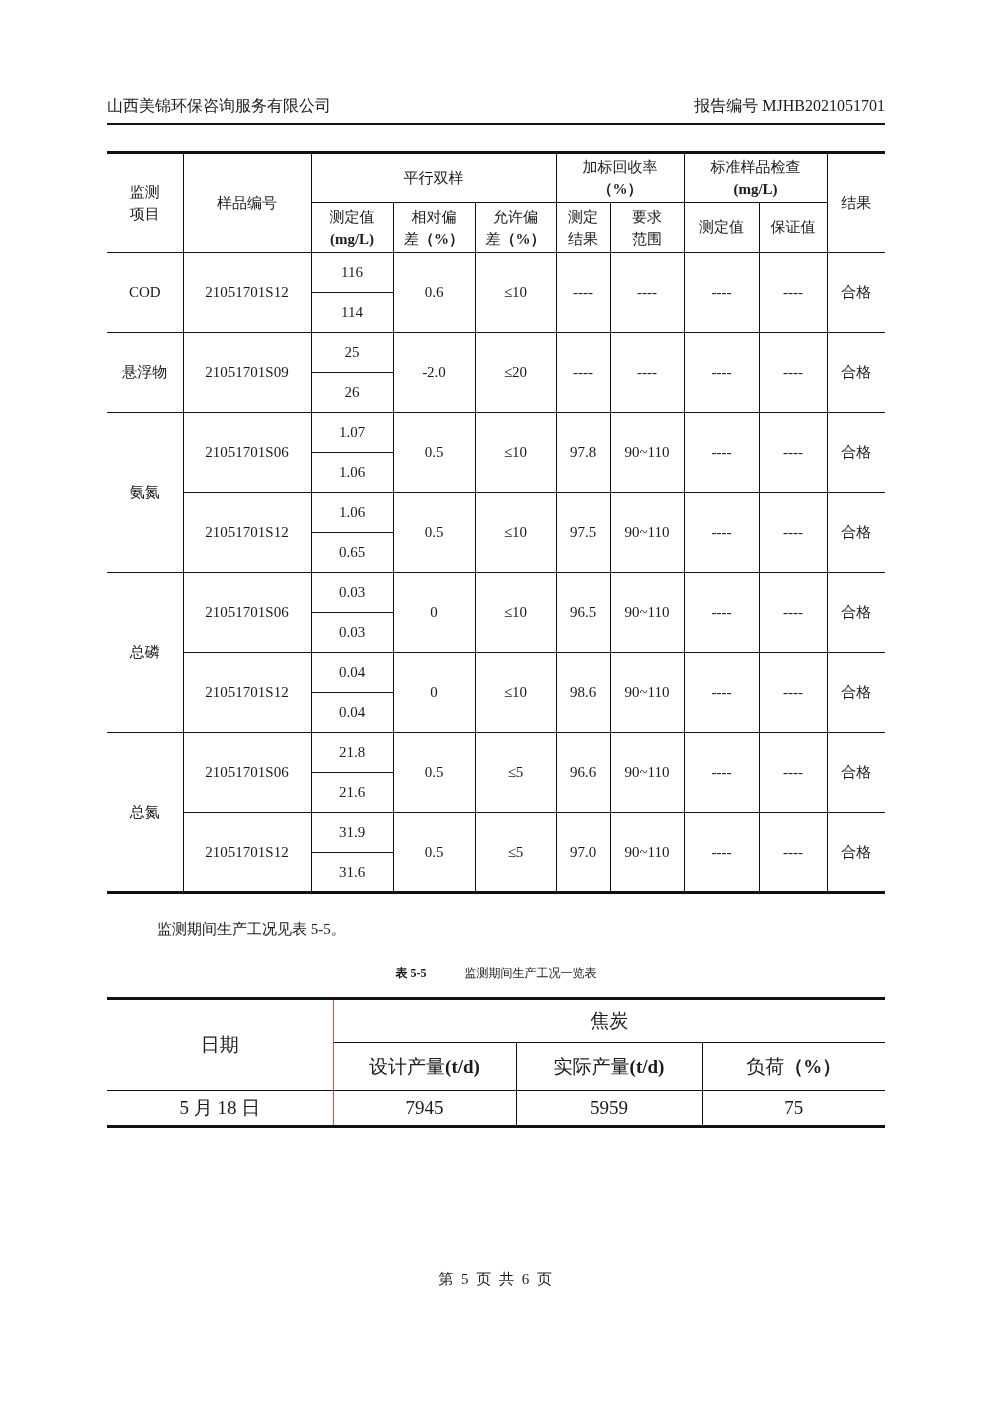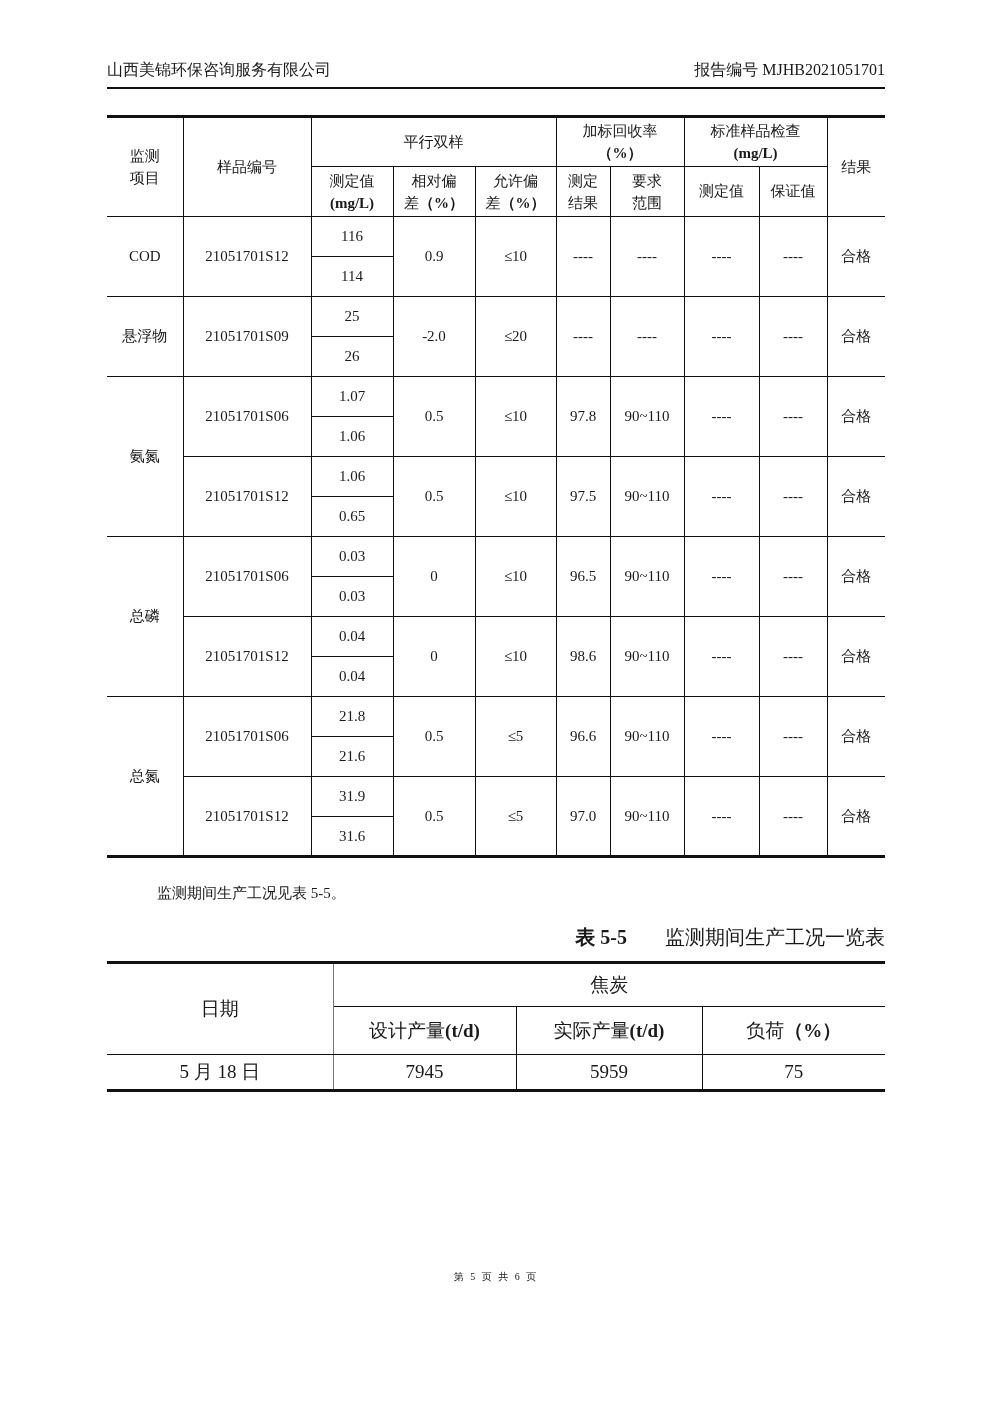--- a/index.html
+++ b/index.html
@@ -5,21 +5,21 @@
   html,body { margin:0; padding:0; background:#ffffff; }
   .page {
     position: relative;
     width: 992px;
     height: 1403px;
     background: #ffffff;
     color: #1a1a1a;
     font-family: "Liberation Serif", "DejaVu Serif", serif;
     overflow: hidden;
   }
-  .content { padding: 0 107px; }
+  .content { padding: 0 107px; margin-top: 36px; }
 
   
   .doc-header {
     display: flex;
     justify-content: space-between;
     align-items: flex-end;
     padding-top: 60px;
     padding-bottom: 7px;
     border-bottom: 2px solid #111;
     font-size: 16px;
@@ -60,22 +60,22 @@
   }
   h2.sec .sec-title { margin-left: 9px; }
   p.body-par {
     margin: 24px 0 0 0;
     padding-left: 50px;
     font-size: 15px;
     line-height: 23px;
   }
   .caption {
     margin-top: 22px;
-    text-align: right;
-    font-size: 20px;
+    text-align: center;
+    font-size: 12px;
     line-height: 21px;
   }
   .caption .caption-title { margin-left: 38px; }
 
   
   table.prod {
     border-collapse: collapse;
     table-layout: fixed;
     width: 778px;
     margin-top: 13px;
@@ -96,21 +96,21 @@
   table.prod tr.r2 { height: 48px; }
   table.prod tr.r3 { height: 36px; }
 
   
   .page-footer {
     position: absolute;
     top: 1270px;
     left: 0;
     right: 0;
     text-align: center;
-    font-size: 10px;
+    font-size: 15px;
     letter-spacing: 2px;
   }
 </style>
 </head>
 <body>
 
 <div class="page">
   <div class="content">
 
     <header class="doc-header">
@@ -167,21 +167,21 @@
           <th>测定值</th>
           <th>保证值</th>
         </tr>
       </thead>
       <tbody>
 
         <tr>
           <td rowspan="2" class="c-first">COD</td>
           <td rowspan="2">21051701S12</td>
           <td>116</td>
-          <td rowspan="2">0.9</td>
+          <td rowspan="2">0.6</td>
           <td rowspan="2">≤10</td>
           <td rowspan="2">----</td>
           <td rowspan="2">----</td>
           <td rowspan="2">----</td>
           <td rowspan="2">----</td>
           <td rowspan="2" class="c-last">合格</td>
         </tr>
         <tr>
           <td>114</td>
         </tr>

